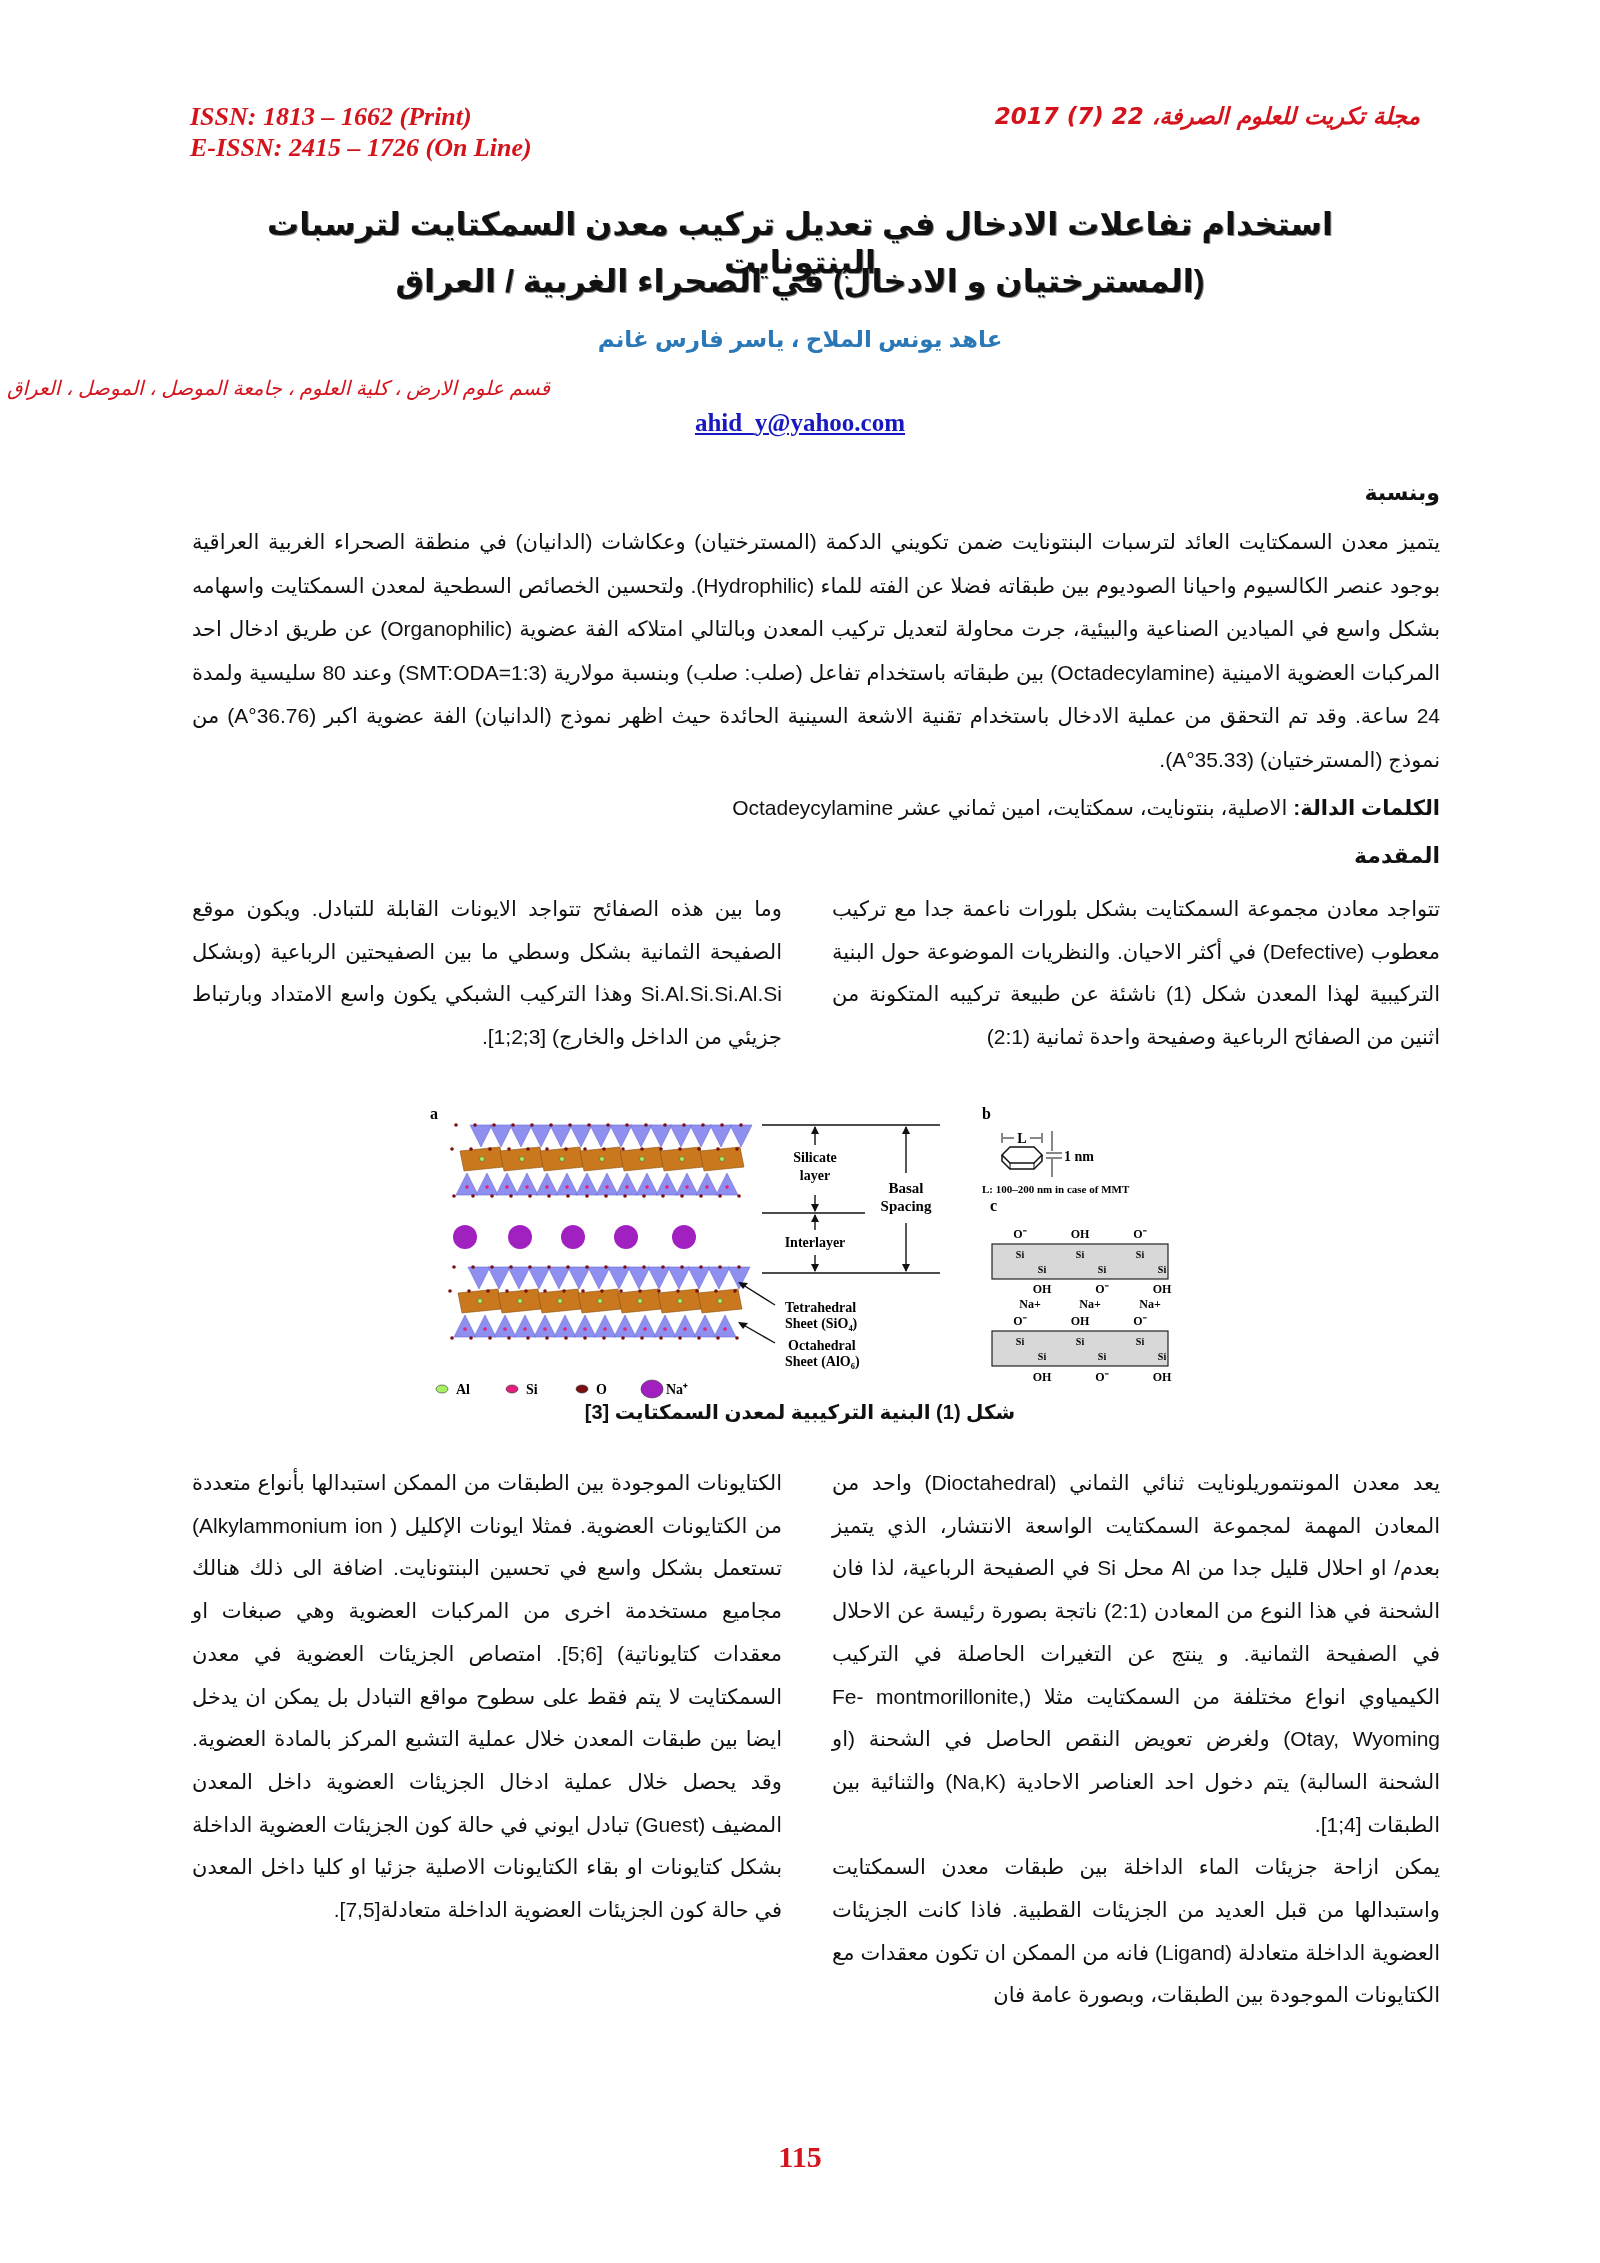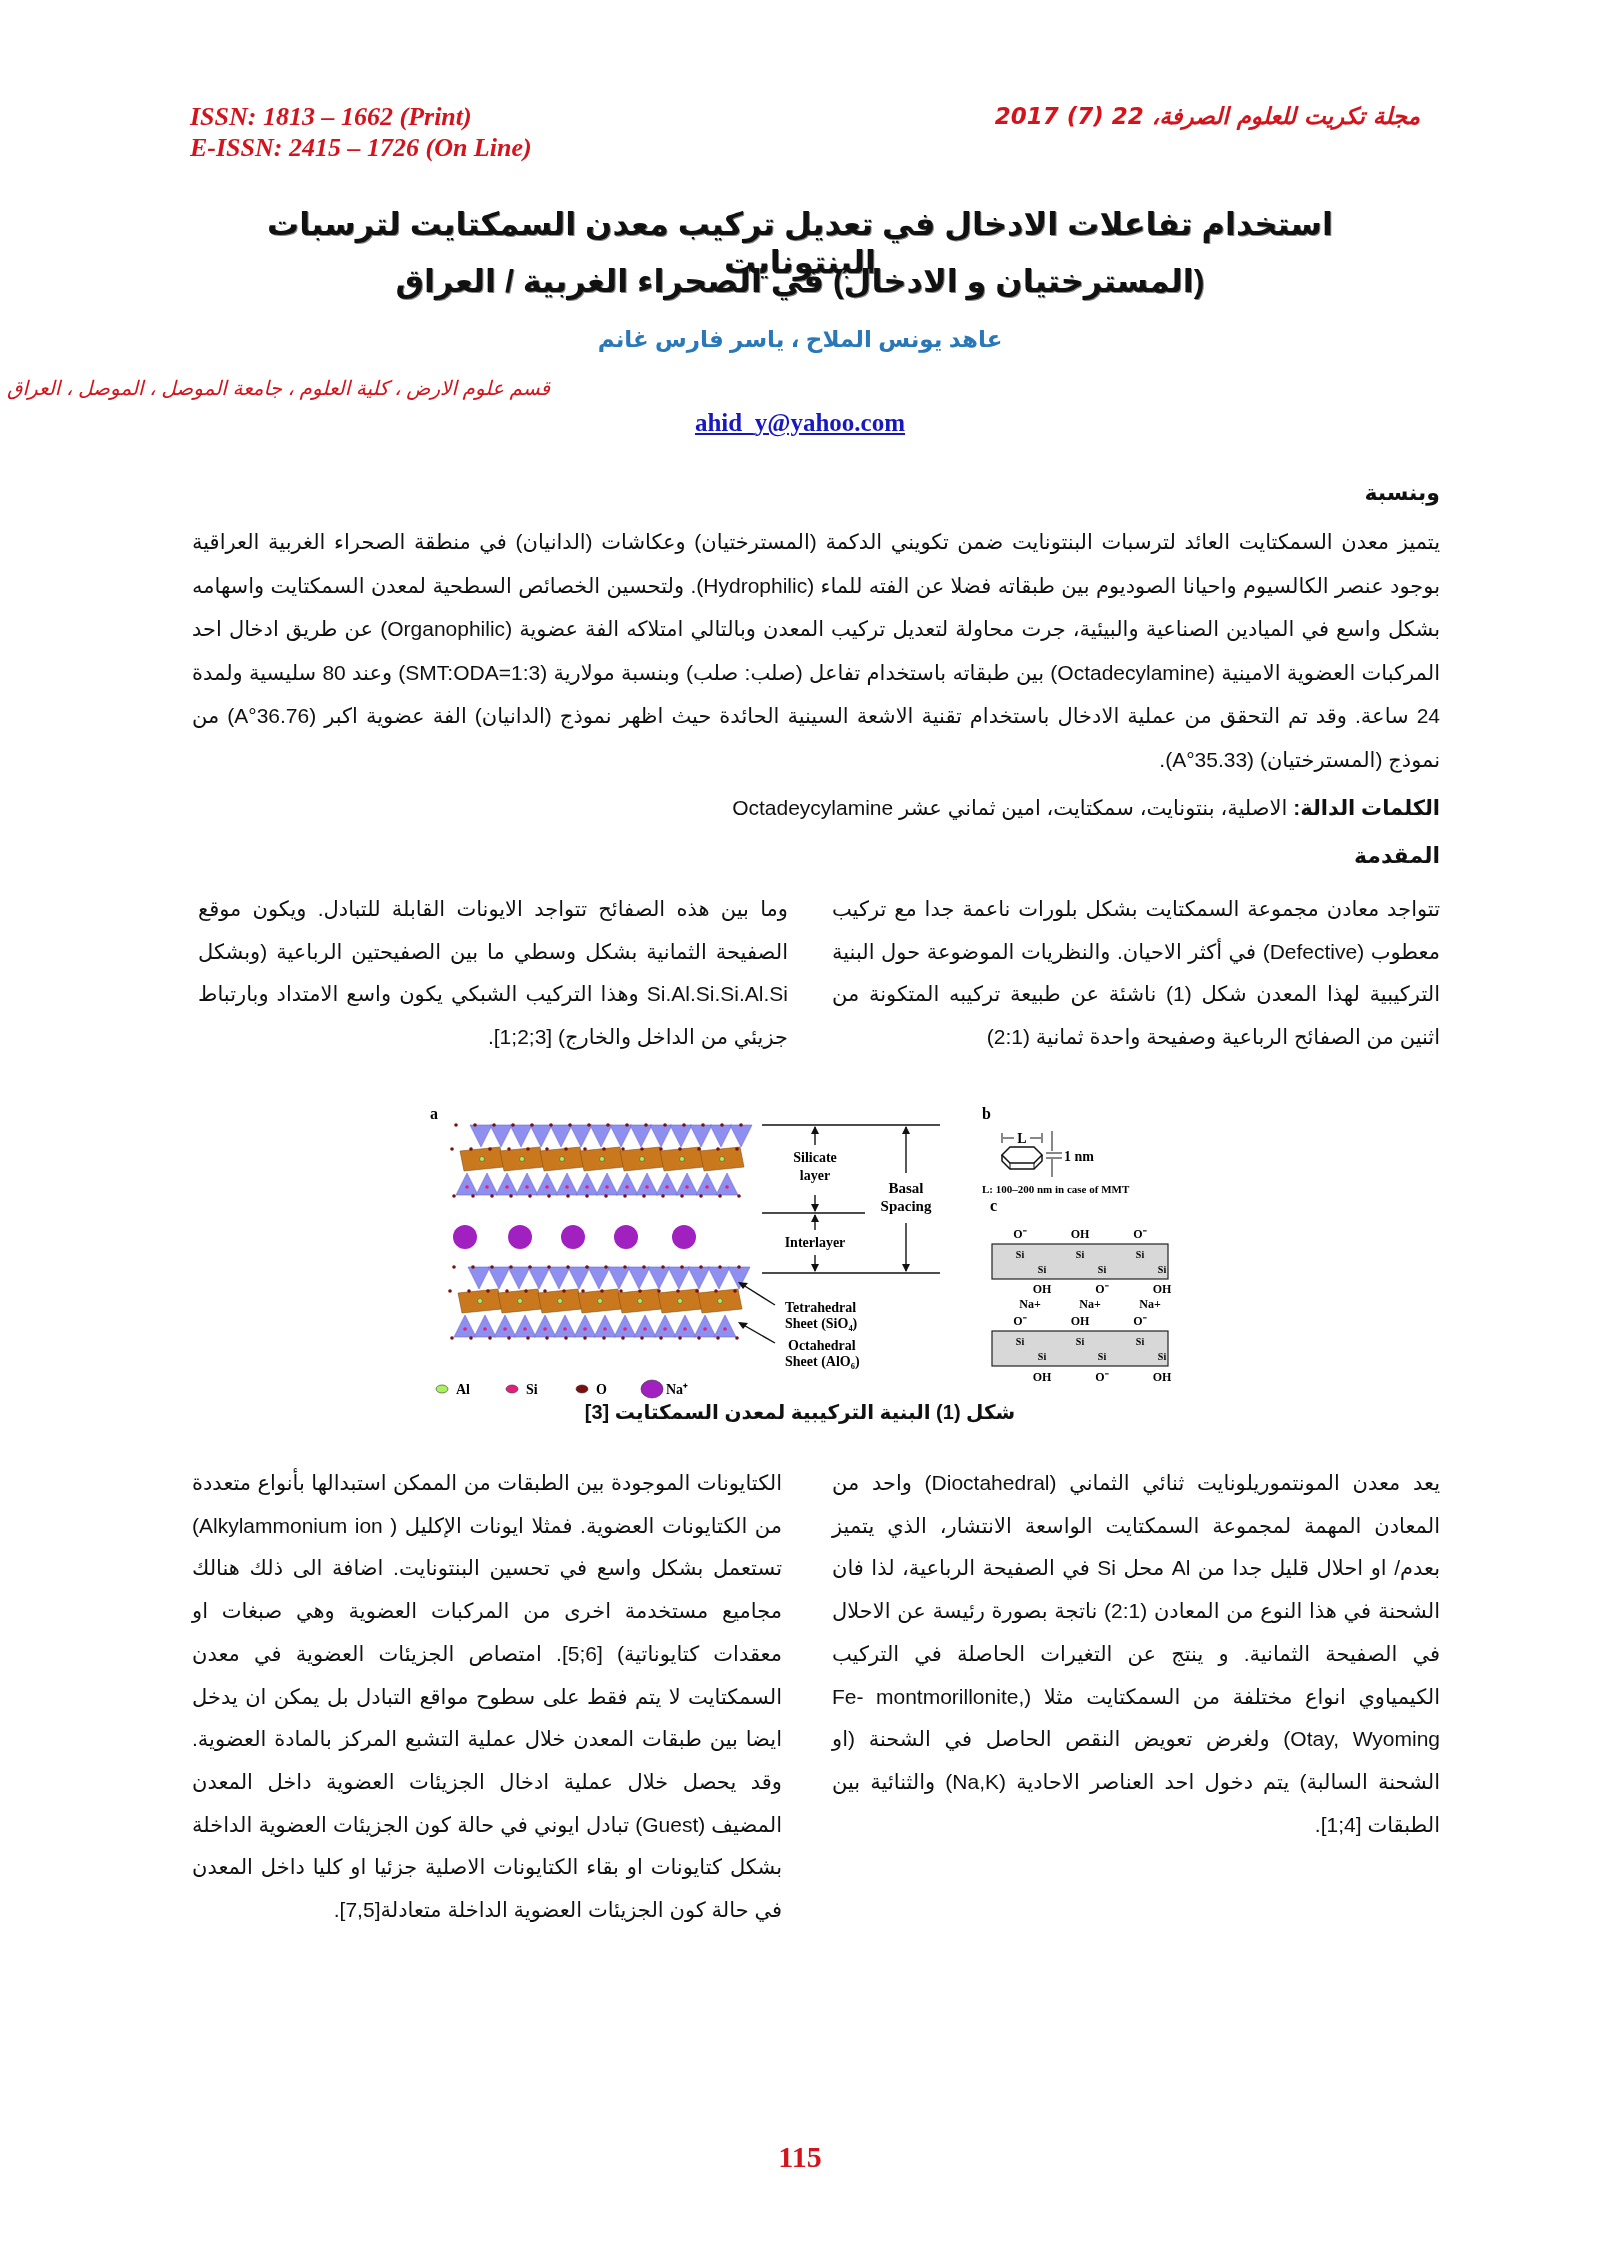--- a/index.html
+++ b/index.html
@@ -61,21 +61,21 @@
 
 <div class="kw">
   <b>الكلمات الدالة:</b>
   <span>الاصلية، بنتونايت، سمكتايت، امين ثماني عشر Octadeycylamine</span>
 </div>
 <div class="section-h" style="top:843px;">المقدمة</div>
 
 <div class="col col-right" style="top:888px;">
   <p>تتواجد معادن مجموعة السمكتايت بشكل بلورات ناعمة جدا مع تركيب معطوب (Defective) في أكثر الاحيان. والنظريات الموضوعة حول البنية التركيبية لهذا المعدن شكل (1) ناشئة عن طبيعة تركيبه المتكونة من اثنين من الصفائح الرباعية وصفيحة واحدة ثمانية (2:1)</p>
 </div>
-<div class="col col-left" style="top:888px;margin-left:6px;">
+<div class="col col-left" style="top:888px;">
   <p>وما بين هذه الصفائح تتواجد الايونات القابلة للتبادل. ويكون موقع الصفيحة الثمانية بشكل وسطي ما بين الصفيحتين الرباعية (وبشكل Si.Al.Si.Si.Al.Si وهذا التركيب الشبكي يكون واسع الامتداد وبارتباط جزيئي من الداخل والخارج) [3;2;1].</p>
 </div>
 
 <svg class="fig" viewBox="0 0 770 295" xmlns="http://www.w3.org/2000/svg">
   <g>
     <text x="0" y="14" font-size="16" font-family="Liberation Sans, sans-serif">a</text>
     <g id="layers">
         <polygon points="40,20 62,20 51,42" fill="#8f8ff0" stroke="#6a6ad8" stroke-width="0.6"></polygon>
         <polygon points="60,20 82,20 71,42" fill="#8f8ff0" stroke="#6a6ad8" stroke-width="0.6"></polygon>
         <polygon points="80,20 102,20 91,42" fill="#8f8ff0" stroke="#6a6ad8" stroke-width="0.6"></polygon>
@@ -387,18 +387,19 @@
         <text x="732" y="255" font-size="10" text-anchor="middle" font-family="Liberation Sans, sans-serif">Si</text>
         <text x="732" y="276" font-size="12" text-anchor="middle" font-family="Liberation Sans, sans-serif">OH</text>
       </g>
   </g>
 </svg>
 
 <div class="caption">شكل (1)  البنية التركيبية لمعدن السمكتايت [3]</div>
 
 <div class="col col-right" style="top:1462px;">
   <p>يعد معدن المونتموريلونايت ثنائي الثماني (Dioctahedral) واحد من المعادن المهمة لمجموعة السمكتايت الواسعة الانتشار، الذي يتميز بعدم/ او احلال قليل جدا من Al محل Si في الصفيحة الرباعية، لذا فان الشحنة في هذا النوع من المعادن (2:1) ناتجة بصورة رئيسة عن الاحلال في الصفيحة الثمانية. و ينتج عن التغيرات الحاصلة في التركيب الكيمياوي انواع مختلفة من السمكتايت مثلا (Fe- montmorillonite, Otay, Wyoming) ولغرض تعويض النقص الحاصل في الشحنة (او الشحنة السالبة) يتم دخول احد العناصر الاحادية (Na,K) والثنائية بين الطبقات [4;1].</p>
+  <p>يمكن ازاحة جزيئات الماء الداخلة بين طبقات معدن السمكتايت واستبدالها من قبل العديد من الجزيئات القطبية. فاذا كانت الجزيئات العضوية الداخلة متعادلة (Ligand) فانه من الممكن ان تكون معقدات مع الكتايونات الموجودة بين الطبقات، وبصورة عامة فان</p>
 </div>
 <div class="col col-left" style="top:1462px;">
   <p>الكتايونات الموجودة بين الطبقات من الممكن استبدالها بأنواع متعددة من الكتايونات العضوية. فمثلا ايونات الإكليل ( Alkylammonium ion) تستعمل بشكل واسع في تحسين البنتونايت. اضافة الى ذلك هنالك مجاميع مستخدمة اخرى من المركبات العضوية وهي صبغات او معقدات كتايوناتية) [6;5]. امتصاص الجزيئات العضوية في معدن السمكتايت لا يتم فقط على سطوح مواقع التبادل بل يمكن ان يدخل ايضا بين طبقات المعدن خلال عملية التشبع المركز بالمادة العضوية. وقد يحصل خلال عملية ادخال الجزيئات العضوية داخل المعدن المضيف (Guest) تبادل ايوني في حالة كون الجزيئات العضوية الداخلة بشكل كتايونات او بقاء الكتايونات الاصلية جزئيا او كليا داخل المعدن في حالة كون الجزيئات العضوية الداخلة متعادلة[7,5].</p>
 </div>
 
 <div class="pagenum">115</div>
 
 </body></html>

